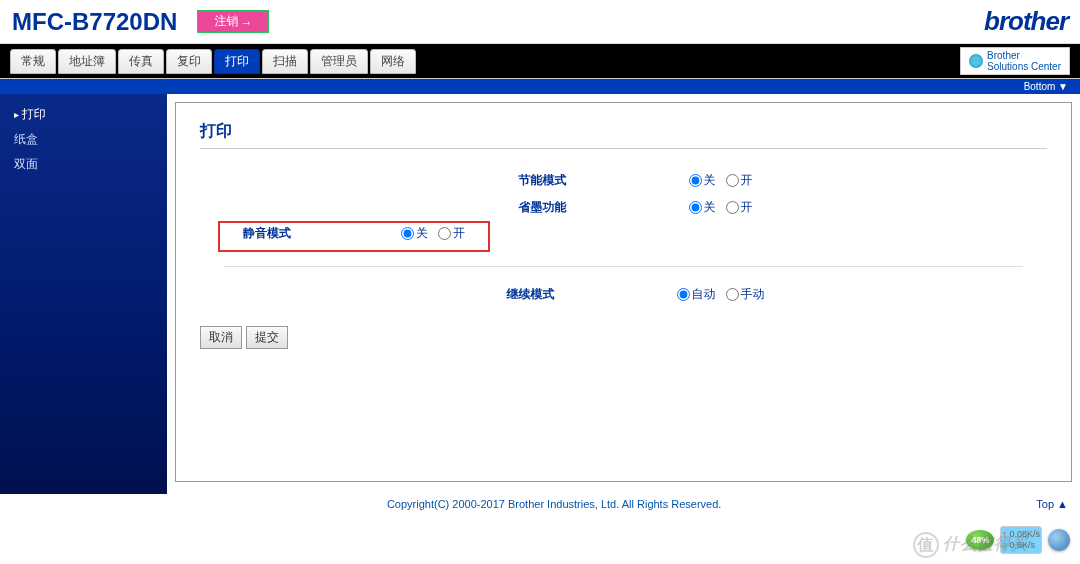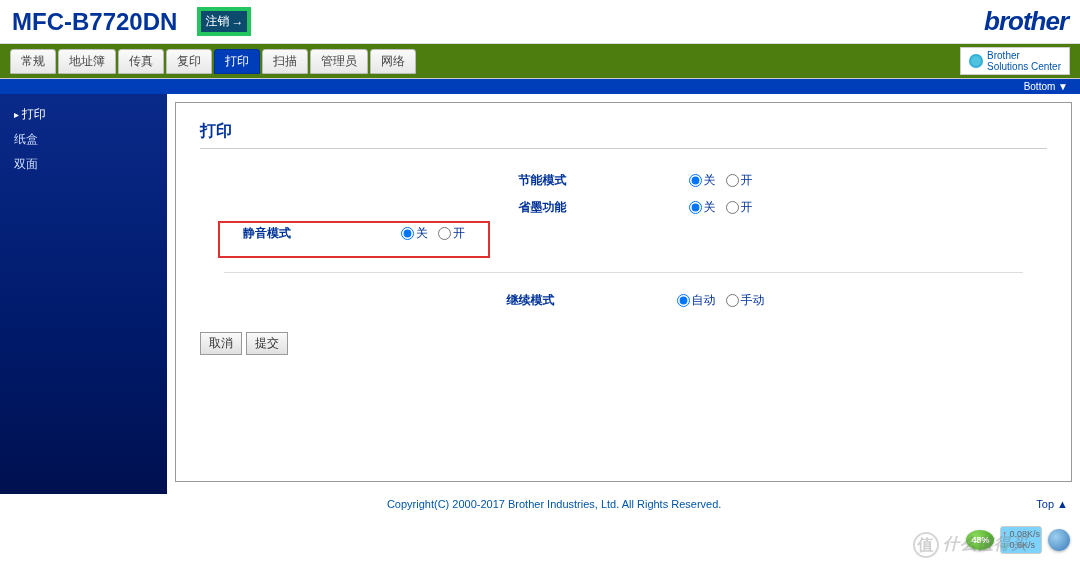--- a/index.html
+++ b/index.html
@@ -1,24 +1,24 @@
 <!DOCTYPE html>
 <html><head>
   <meta charset="utf-8">
   <style>
     * { margin: 0; padding: 0; box-sizing: border-box; }
     body { font-family: Arial, "Microsoft YaHei", sans-serif; font-size: 12px; width: 1080px; background: #fff; }
     
     .header { display: flex; align-items: center; padding: 6px 12px; background: #fff; border-bottom: 1px solid #ddd; }
     .model-name { font-size: 24px; font-weight: bold; color: #003399; flex: 0 0 auto; margin-right: 20px; }
-    .logout-btn { background: #0c4a6e; color: #fff; border: 4px solid #22c55e; padding: 2px 4px; font-size: 12px; cursor: pointer; position: relative; }
+    .logout-btn { background: #ec4899; color: #fff; border: 1px solid #22c55e; padding: 2px 16px; font-size: 12px; cursor: pointer; position: relative; }
     .logout-btn::after { content: "→"; margin-left: 2px; }
     .brand { margin-left: auto; color: #003399; font-size: 26px; font-weight: bold; font-style: italic; letter-spacing: -1px; }
     
-    .subheader { display: flex; background: #4d7c0f; border-bottom: 1px solid #ccc; padding: 3px 10px; align-items: center; gap: 36px; }
+    .subheader { display: flex; background: #000000; border-bottom: 1px solid #ccc; padding: 3px 10px; align-items: center; gap: 36px; }
     .tabs { display: flex; gap: 2px; }
     .tab { padding: 3px 10px; background: linear-gradient(#fafafa, #e8e8e8); border: 1px solid #bbb; border-radius: 3px 3px 0 0; color: #444; cursor: pointer; font-size: 12px; }
     .tab.active { background: #003db8; color: #fff; border-color: #003399; }
     .sol-center { margin-left: auto; background: #fff; border: 1px solid #ccc; padding: 2px 8px; display: flex; align-items: center; gap: 4px; font-size: 10px; color: #0055aa; cursor: pointer; }
     .sol-icon { width: 14px; height: 14px; border-radius: 50%; background: radial-gradient(circle, #4fc3e0 40%, #0088bb 100%); display: inline-block; }
     
     .bottom-bar { background: #003db8; color: #fff; text-align: right; padding: 2px 12px; font-size: 10px; cursor: pointer; }
     
     .main { display: flex; min-height: 400px; }
     .sidebar { width: 167px; background: linear-gradient(180deg, #0a2a8a 0%, #001a6a 60%, #001050 100%); padding: 8px 0; }
@@ -27,21 +27,21 @@
     .side-item.active::before { content: "▸ "; font-size: 10px; }
     
     .content-wrap { flex: 1; padding: 8px; }
     .content { border: 1px solid #999; padding: 18px 24px; min-height: 380px; background: #fff; }
     .page-title { font-size: 16px; color: #003399; font-weight: bold; border-bottom: 1px solid #ccc; padding-bottom: 6px; margin-bottom: 18px; }
     
     .form-row { display: flex; align-items: center; padding: 5px 0 5px 24px; justify-content: center; }
     .form-label { width: 170px; color: #003399; font-weight: bold; font-size: 12px; }
     .form-options { display: flex; gap: 10px; align-items: center; color: #003399; font-size: 12px; }
     .form-options label { display: flex; align-items: center; gap: 2px; cursor: pointer; }
-    .highlight { border: 2px solid #e03030; padding: 2px 6px 14px 0; margin-left: 18px; width: 272px; }
+    .highlight { border: 2px solid #e03030; padding: 2px 6px 8px 0; margin-left: 18px; width: 272px; }
     .highlight .form-label { width: 164px; padding-left: 6px; }
     
     .divider { border: none; border-top: 1px solid #ddd; margin: 14px 24px; }
     
     .buttons { margin-top: 18px; display: flex; gap: 4px; }
     .btn { background: linear-gradient(#fafafa, #e0e0e0); border: 1px solid #999; padding: 2px 8px; font-size: 12px; cursor: pointer; color: #333; }
     
     .footer { display: flex; padding: 4px 12px; font-size: 11px; align-items: center; justify-content: center; }
     .copyright { flex: 1; text-align: center; color: #0055aa; }
     .top-link { color: #003399; cursor: pointer; }

